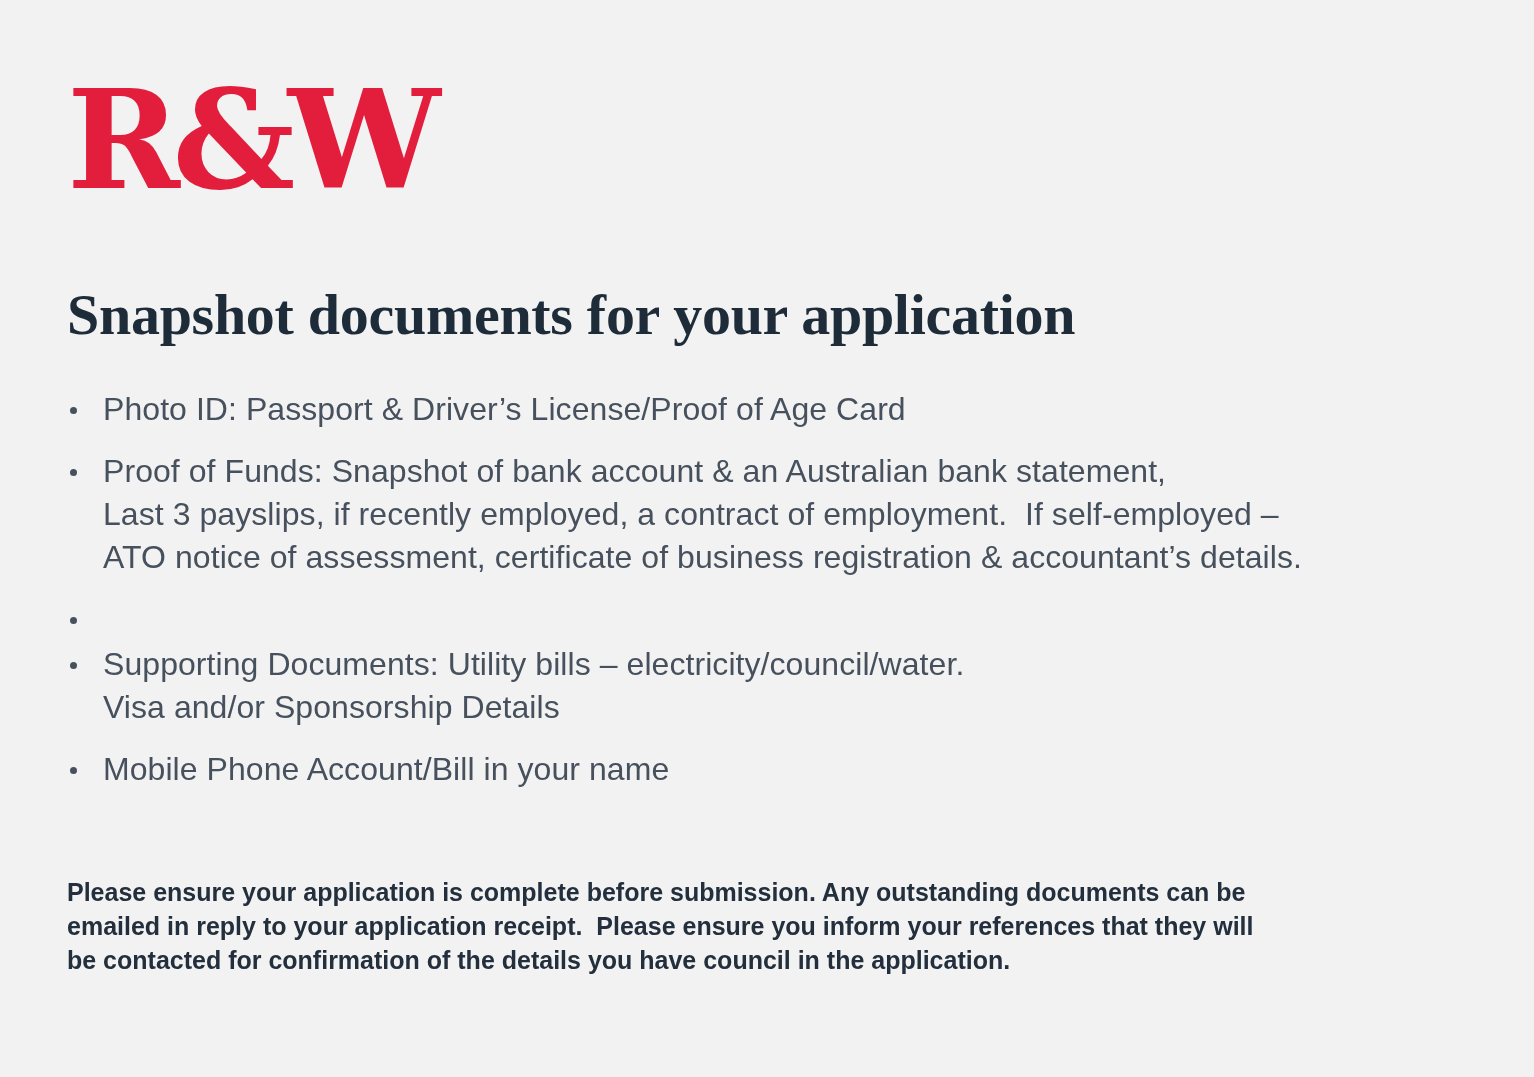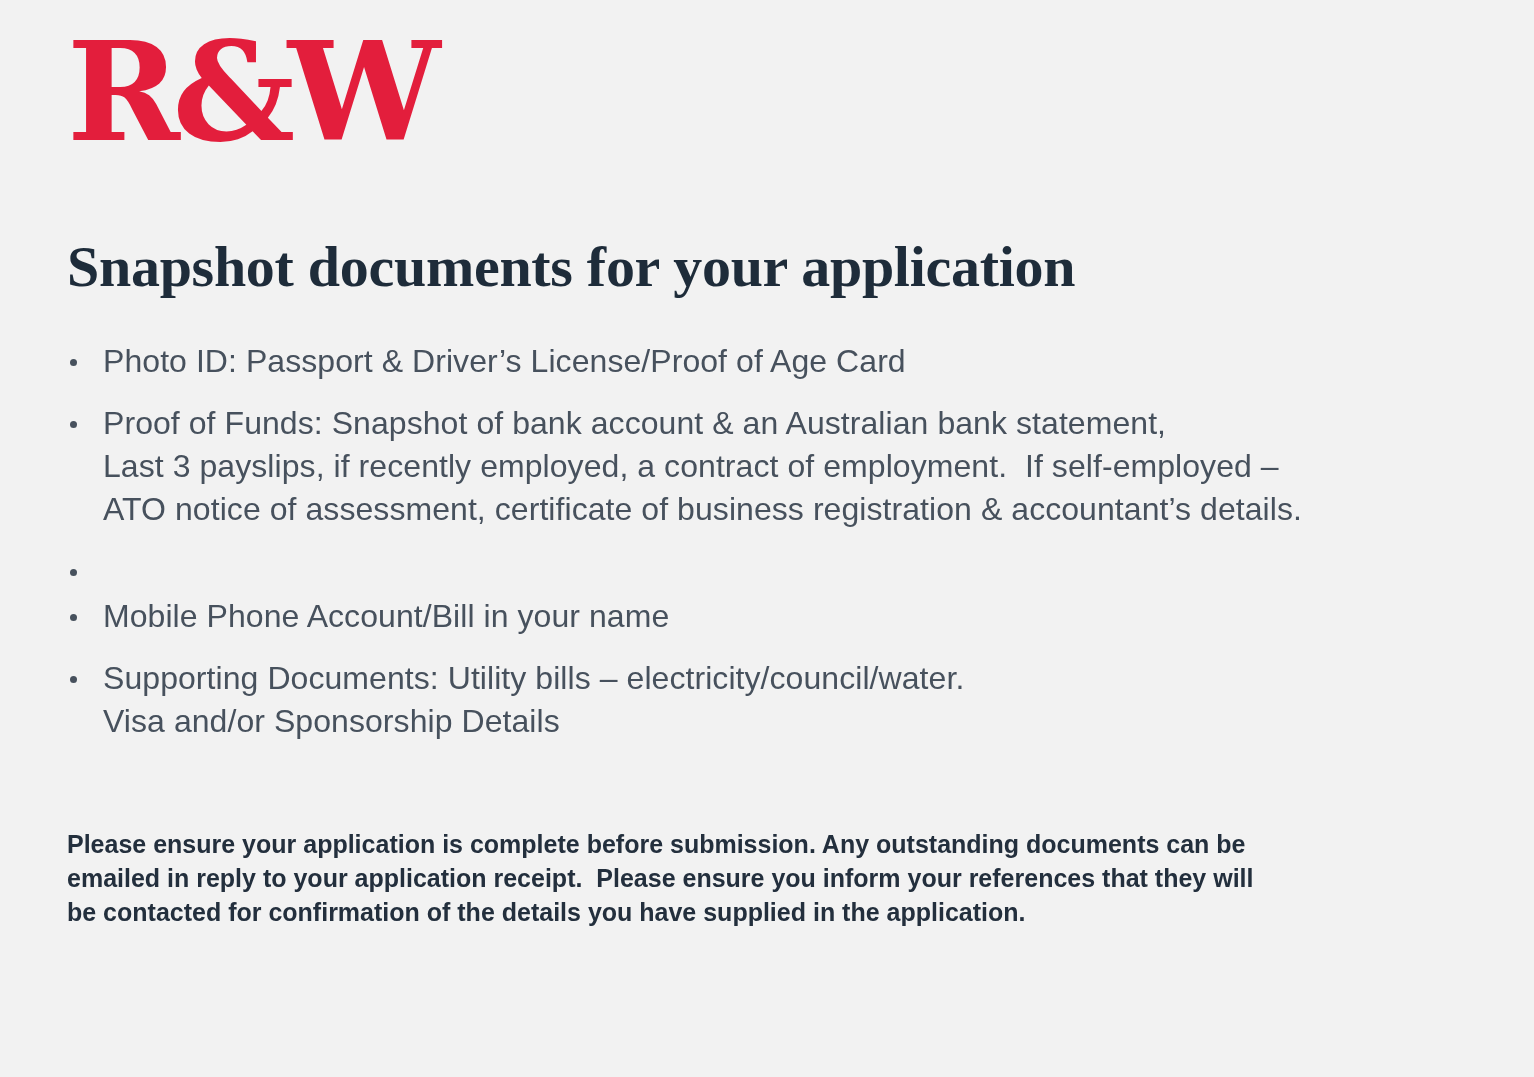--- a/index.html
+++ b/index.html
@@ -10,21 +10,21 @@
     width: 1534px;
     height: 1077px;
     background: #f2f2f2;
     overflow: hidden;
     font-family: "Liberation Sans", sans-serif;
   }
   .page {
     box-sizing: border-box;
     width: 1534px;
     height: 1077px;
-    padding: 24px 40px 0 67px;
+    padding: 72px 40px 0 67px;
   }
   .logo {
     font-family: "DejaVu Serif", serif;
     font-weight: bold;
     font-size: 136px;
     line-height: 1;
     letter-spacing: -0.055em;
     color: #e31e3c;
     user-select: none;
   }
@@ -104,30 +104,30 @@
     <div class="bullet-item">
       <span class="bullet-marker">
           <span class="bullet-dot"></span>
         </span>
     </div>
 
     <div class="bullet-item">
       <span class="bullet-marker">
           <span class="bullet-dot"></span>
         </span>
-      <span class="bullet-text">Mobile Phone Account/Bill in your name</span>
+      <span class="bullet-text">Supporting Documents: Utility bills – electricity/council/water.
+Visa and/or Sponsorship Details</span>
     </div>
 
     <div class="bullet-item">
       <span class="bullet-marker">
           <span class="bullet-dot"></span>
         </span>
-      <span class="bullet-text">Supporting Documents: Utility bills – electricity/council/water.
-Visa and/or Sponsorship Details</span>
+      <span class="bullet-text">Mobile Phone Account/Bill in your name</span>
     </div>
 
   </div>
 
   <p class="footer-note">Please ensure your application is complete before submission. Any outstanding documents can be
 emailed in reply to your application receipt.  Please ensure you inform your references that they will
-be contacted for confirmation of the details you have supplied in the application.</p>
+be contacted for confirmation of the details you have council in the application.</p>
 
 </div>
 
 </body></html>

